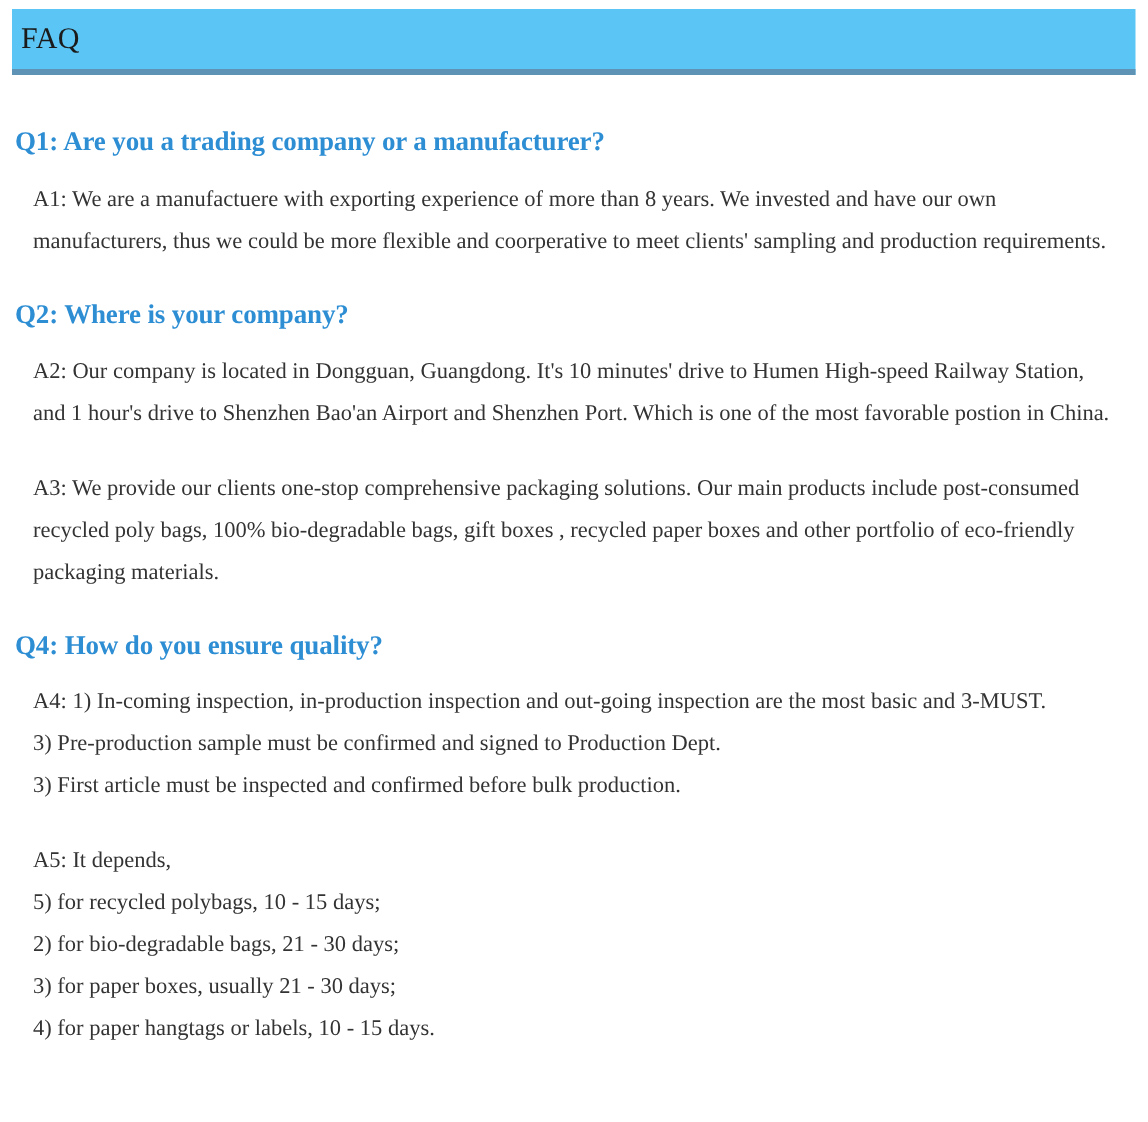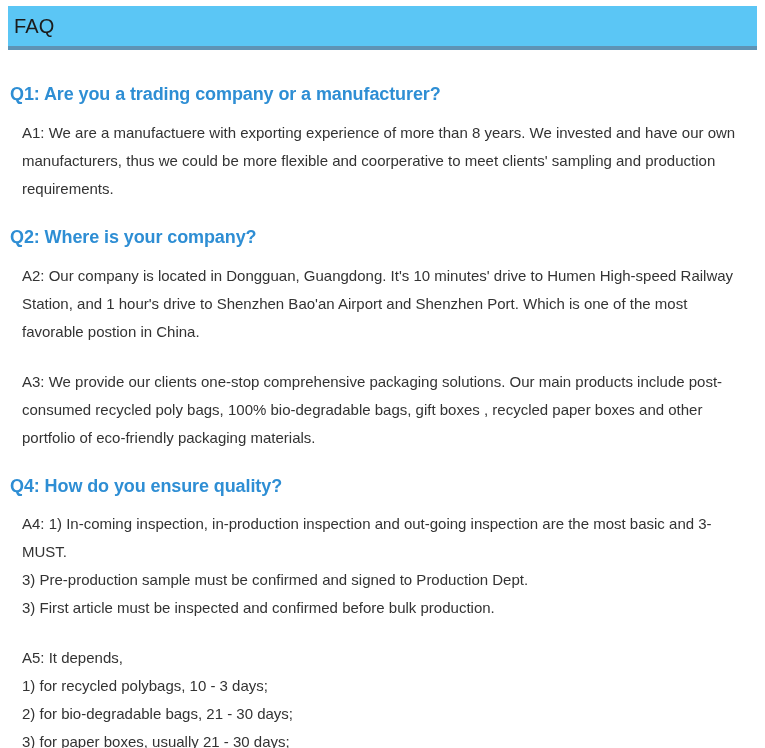--- a/index.html
+++ b/index.html
@@ -14,20 +14,21 @@
     font-family: "Liberation Sans", sans-serif;
     -webkit-font-smoothing: antialiased;
     overflow: hidden;
   }
 
   .page {
     position: relative;
     width: 765px;
     height: 617px;
     box-sizing: border-box;
+    font-family: Liberation Serif, serif;
   }
 
   
   .faq-banner {
     position: absolute;
     left: 8px;
     top: 6px;
     width: 749px;
     height: 44px;
     background: #5bc6f5;
@@ -117,21 +118,21 @@
       <p class="faq-answer">
         <span class="faq-answer-line">A4: 1) In-coming inspection, in-production inspection and out-going inspection are the most basic and 3-MUST.</span>
         <span class="faq-answer-line">3) Pre-production sample must be confirmed and signed to Production Dept.</span>
         <span class="faq-answer-line">3) First article must be inspected and confirmed before bulk production.</span>
       </p>
     </div>
 
     <div class="faq-item">
       <p class="faq-answer">
         <span class="faq-answer-line">A5: It depends,</span>
-        <span class="faq-answer-line">1) for recycled polybags, 10 - 3 days;</span>
+        <span class="faq-answer-line">5) for recycled polybags, 10 - 15 days;</span>
         <span class="faq-answer-line">2) for bio-degradable bags, 21 - 30 days;</span>
         <span class="faq-answer-line">3) for paper boxes, usually 21 - 30 days;</span>
         <span class="faq-answer-line">4) for paper hangtags or labels, 10 - 15 days.</span>
       </p>
     </div>
   </div>
 
 </div>
 
 </body></html>

